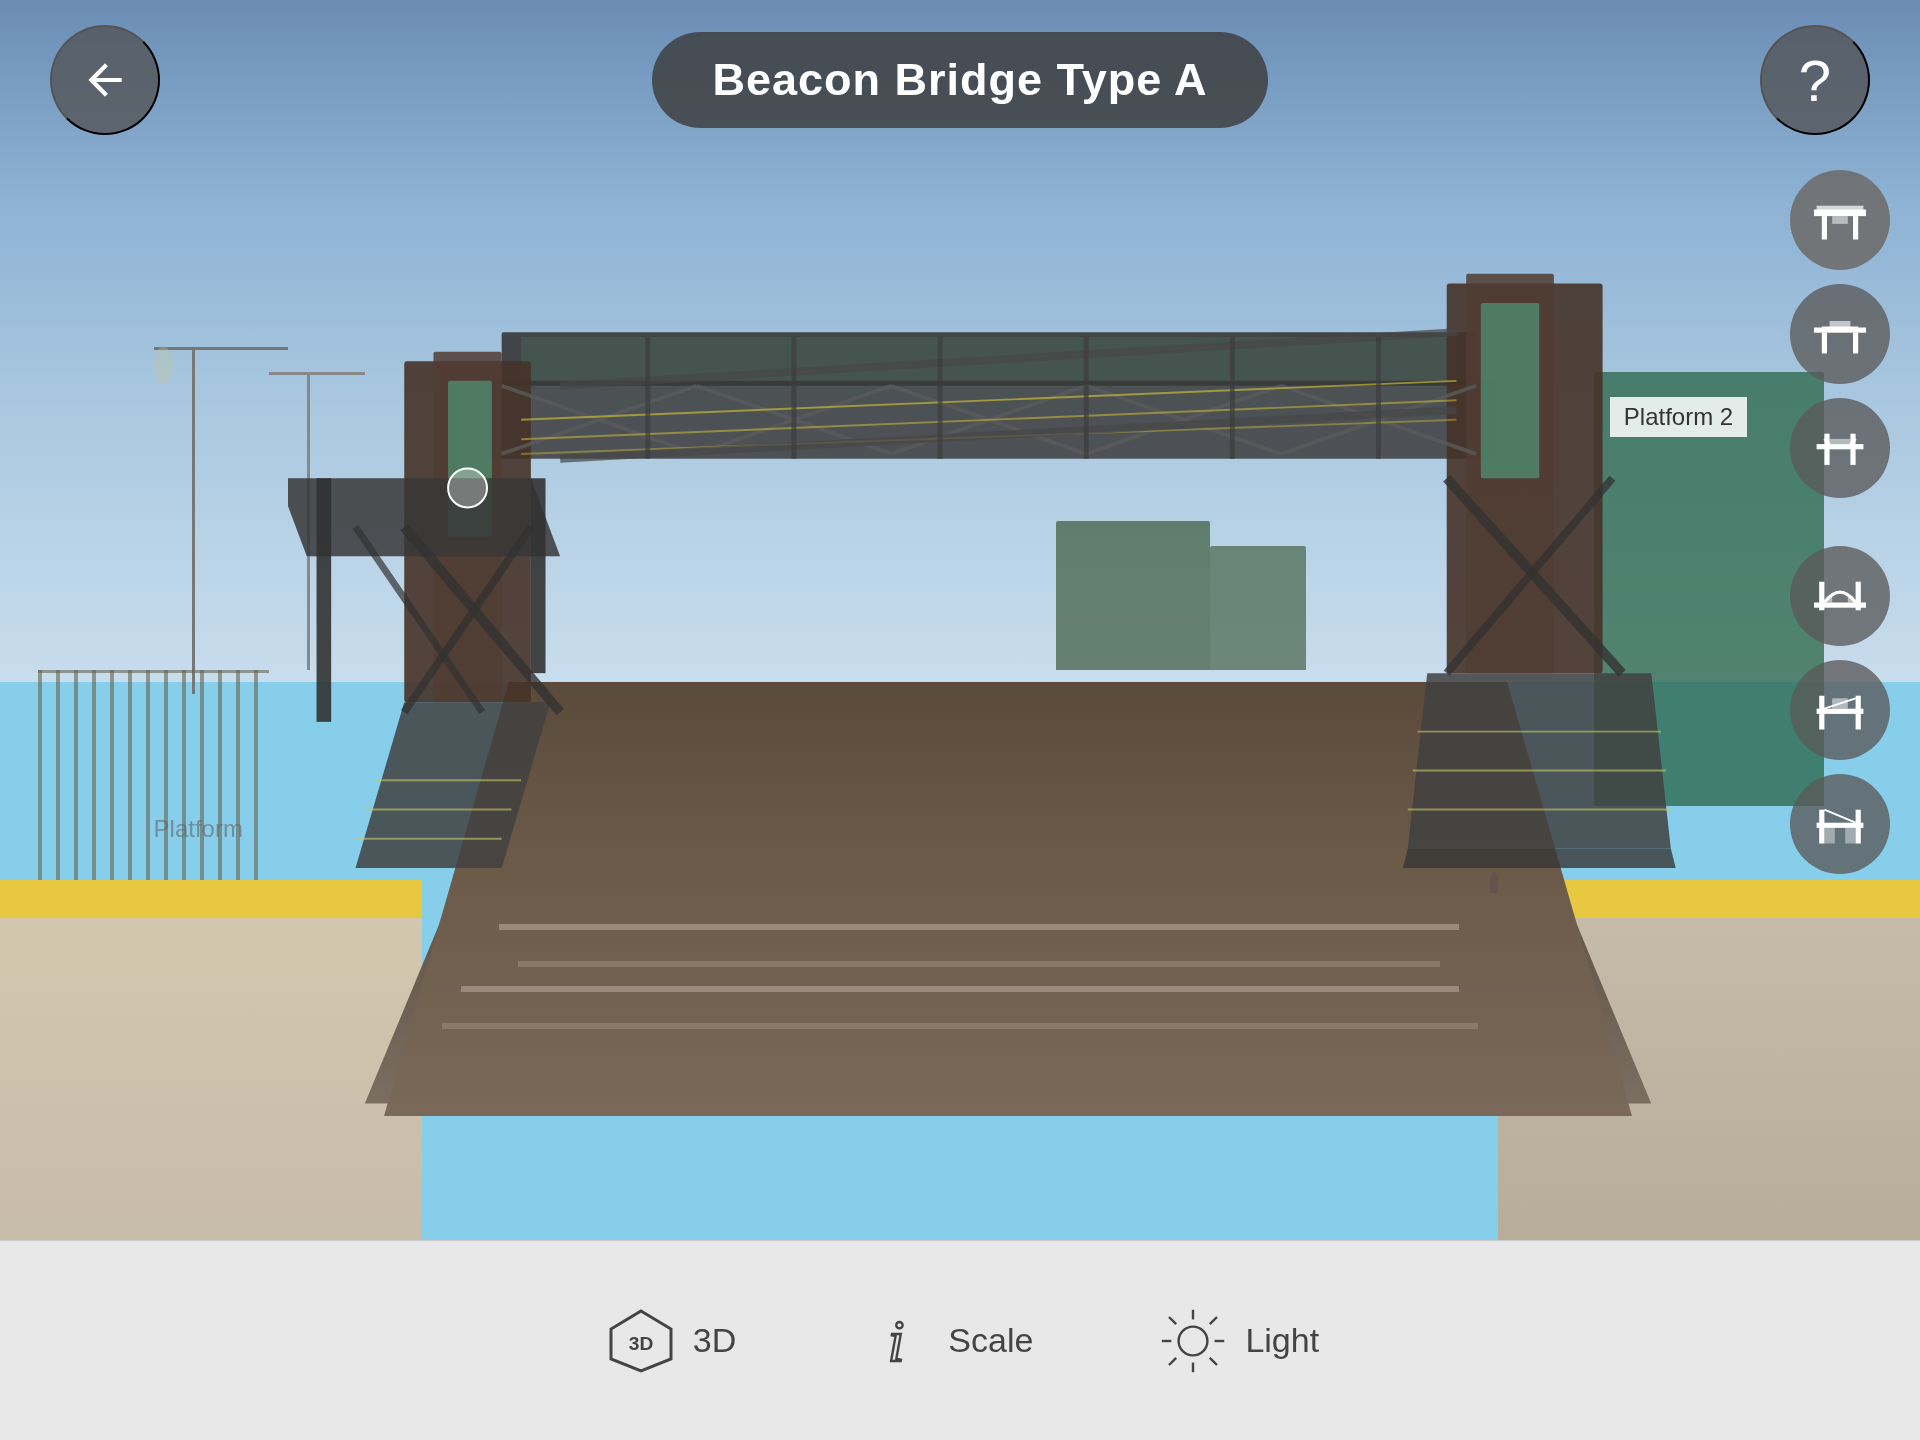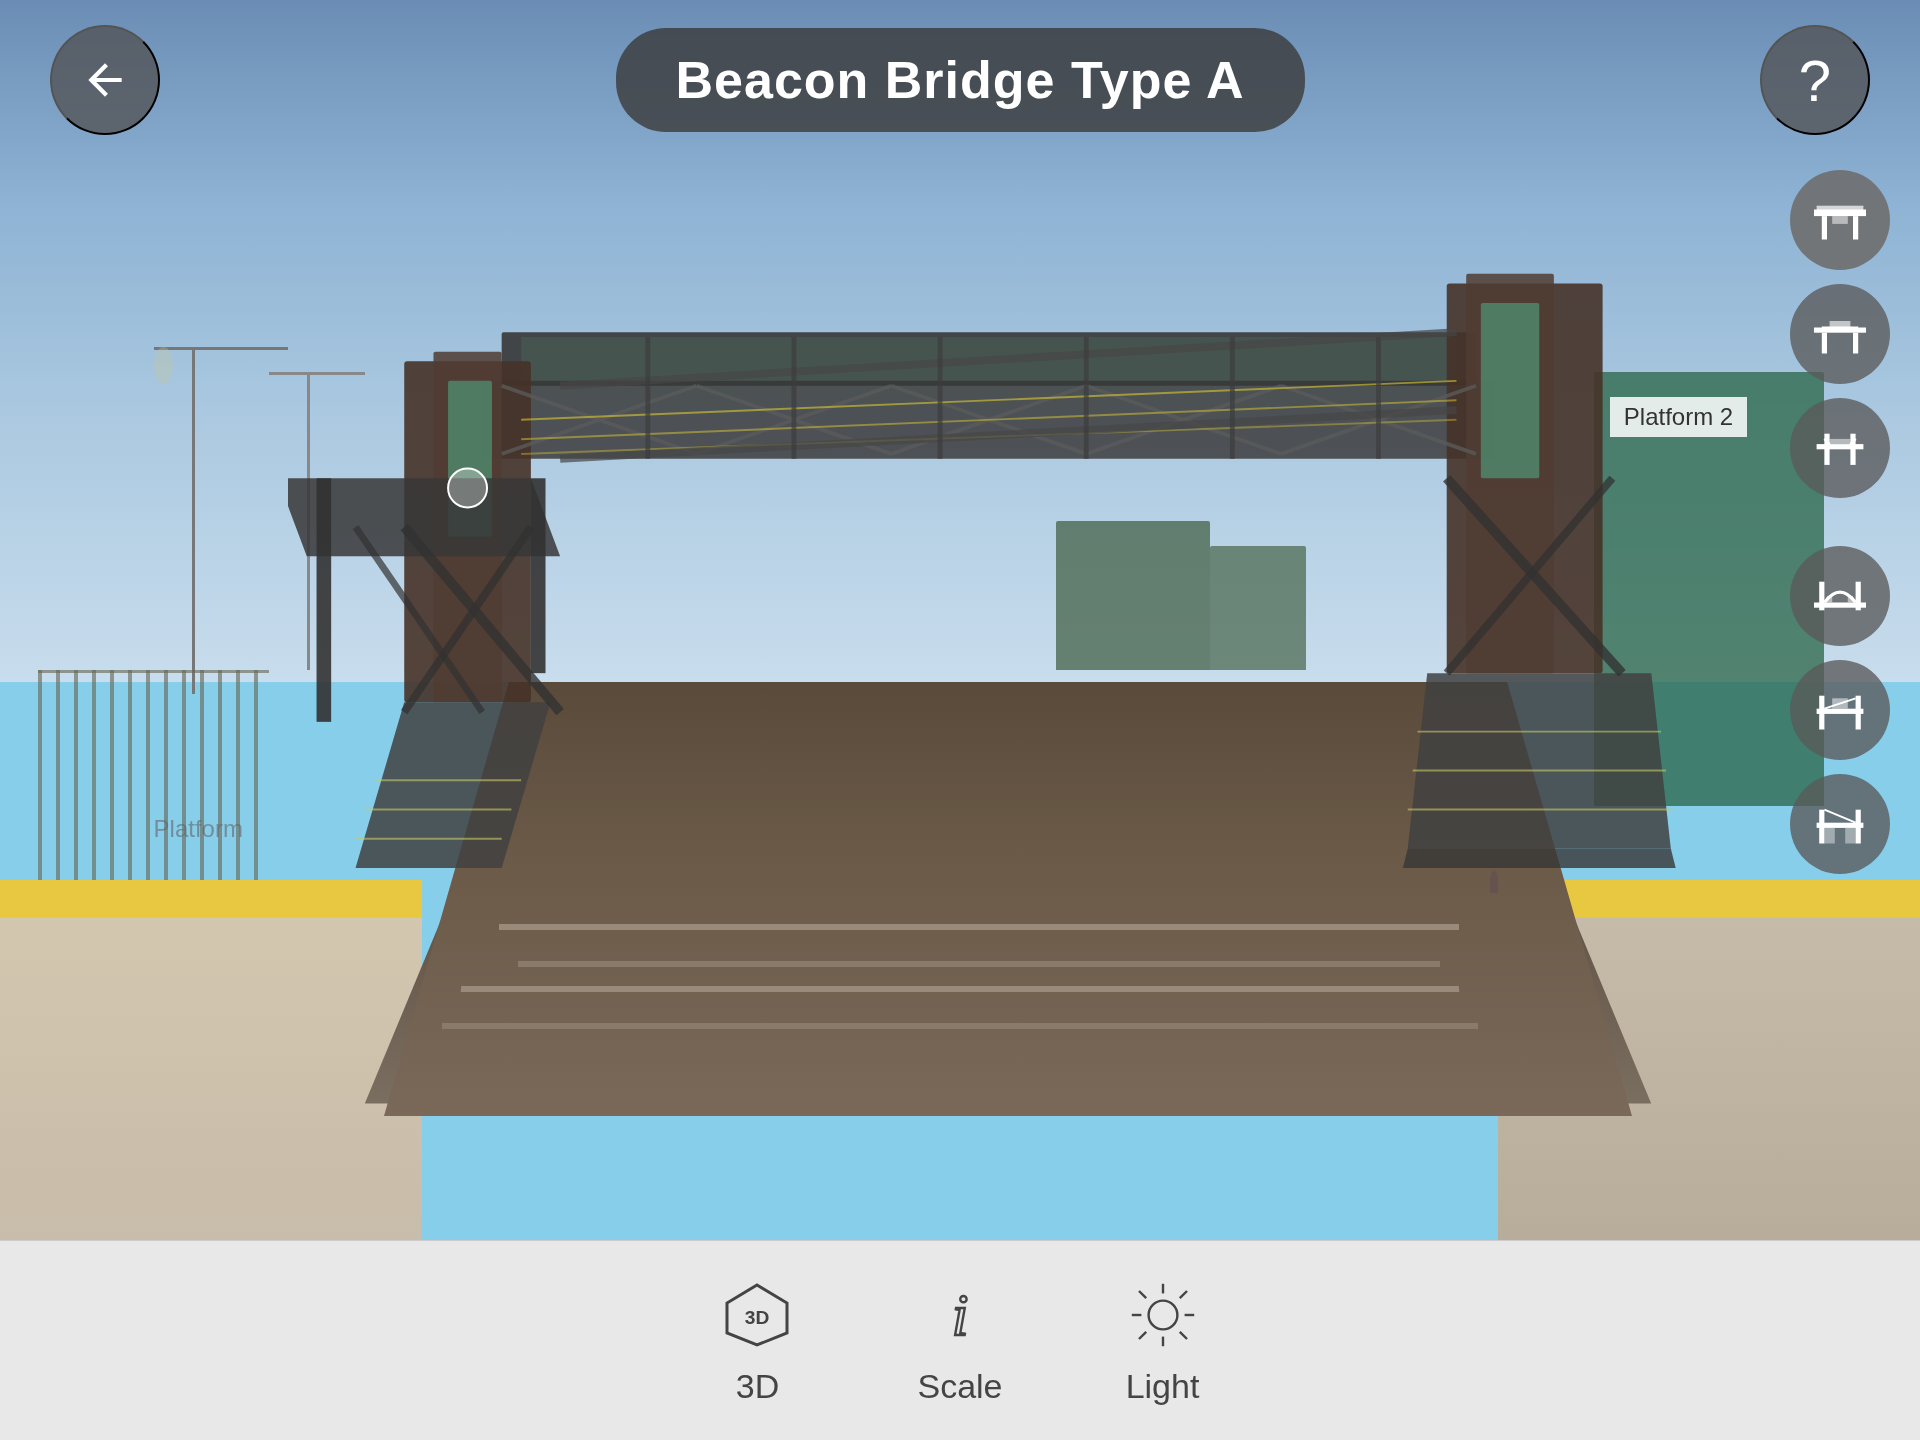--- a/index.html
+++ b/index.html
@@ -139,21 +139,21 @@
       height: 50px;
       fill: white;
     }
 
     
     #title-pill {
       background: rgba(60,60,60,0.82);
       color: white;
       padding: 22px 60px;
       border-radius: 50px;
-      font-size: 52px;
+      font-size: 45px;
       font-weight: 600;
       letter-spacing: 1px;
       pointer-events: none;
     }
 
     
     #help-btn {
       width: 110px;
       height: 110px;
       border-radius: 50%;
@@ -211,21 +211,21 @@
       background: #e8e8e8;
       display: flex;
       align-items: center;
       justify-content: center;
       gap: 120px;
       border-top: 1px solid #ccc;
     }
 
     .bottom-btn {
       display: flex;
-      flex-direction: column;
+      flex-direction: row;
       align-items: center;
       gap: 12px;
       cursor: pointer;
       background: none;
       border: none;
       outline: none;
     }
 
     .bottom-btn-icon {
       width: 80px;

